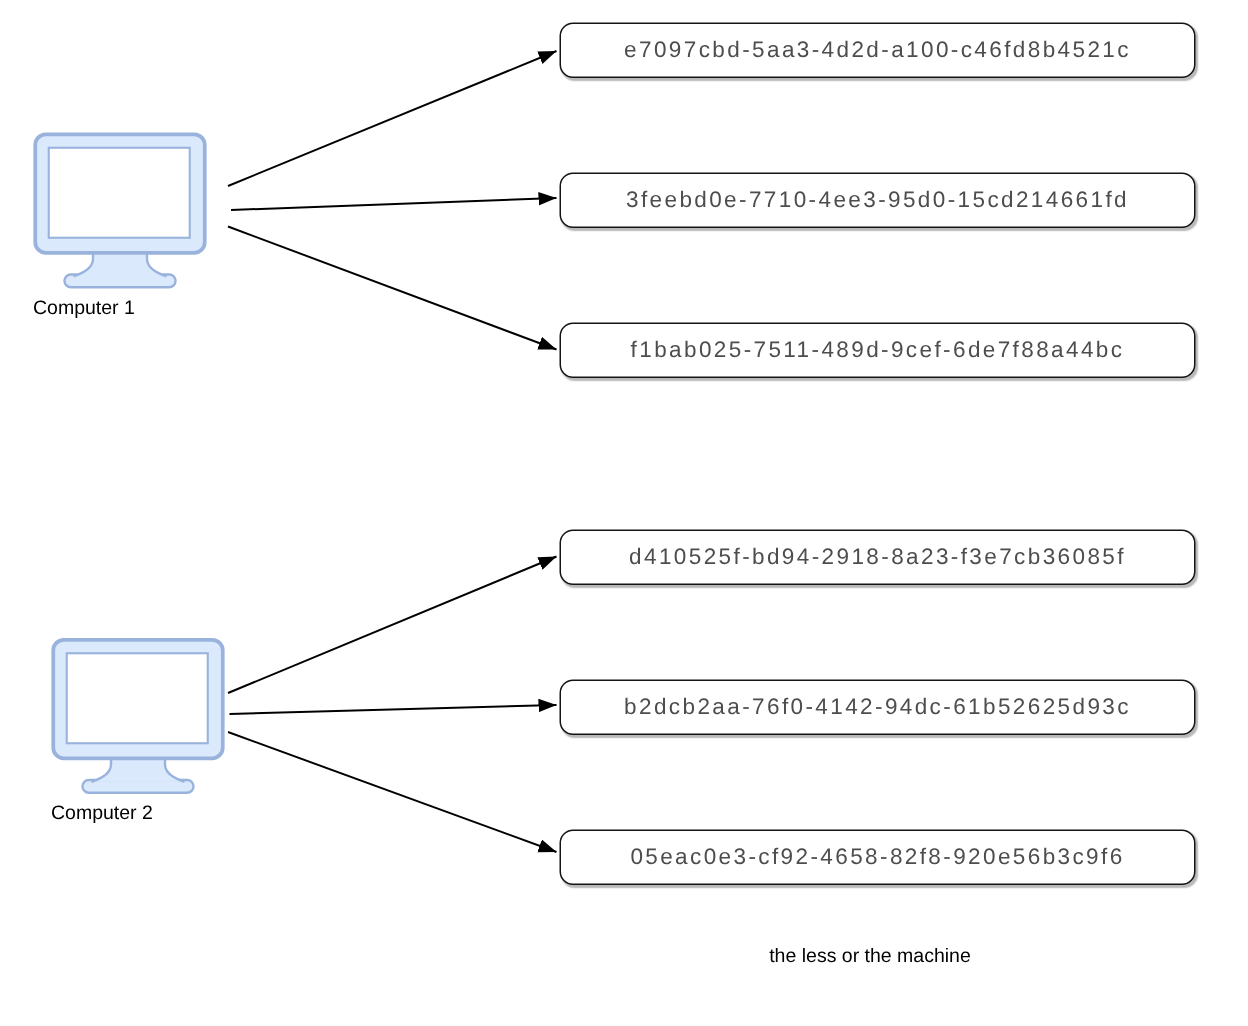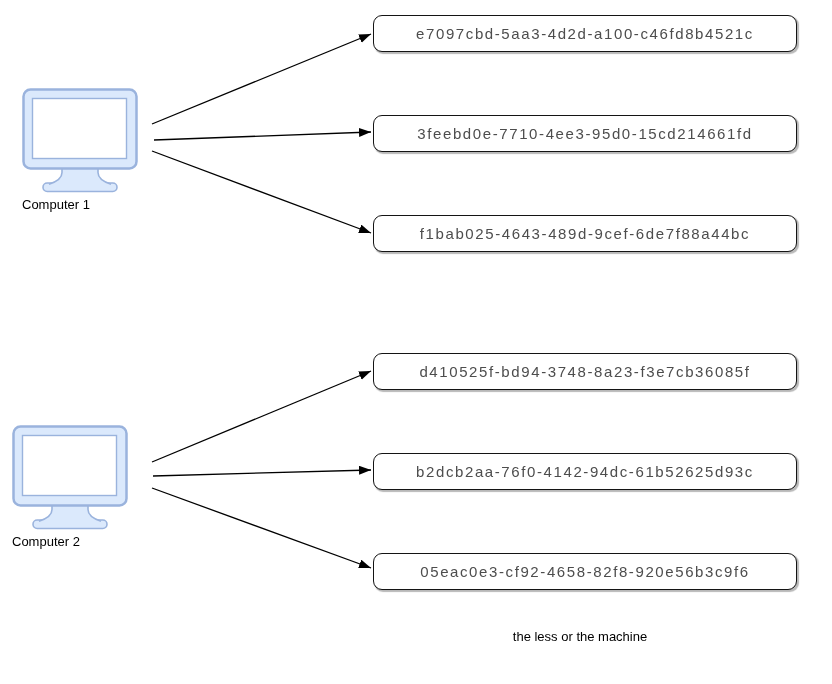--- a/index.html
+++ b/index.html
@@ -90,44 +90,44 @@
       <rect x="21" y="95" width="74" height="8.5" rx="4.2" fill="#dbe9fc" stroke="#9ab3dd" stroke-width="1.6"></rect>
       <path d="M40,78 L76,78 L76,84.5 C76,90 81,93.6 89,96.2 L27,96.2 C35,93.6 40,90 40,84.5 Z" fill="#dbe9fc" stroke="none"></path>
       <path d="M76,78 L76,84.5 C76,90 81,93.6 89,96.2" fill="none" stroke="#9ab3dd" stroke-width="1.6"></path>
       <path d="M40,78 L40,84.5 C40,90 35,93.6 27,96.2" fill="none" stroke="#9ab3dd" stroke-width="1.6"></path>
       <rect x="1.5" y="1.5" width="113" height="79" rx="7" fill="#dbe9fc" stroke="#9ab3dd" stroke-width="2.5"></rect>
       <rect x="10.5" y="10.5" width="94" height="60" fill="#ffffff" stroke="#9ab3dd" stroke-width="1.4"></rect>
     </svg>
     <div class="computer-label">Computer 1</div>
   </div>
 
-  <div class="computer" style="left:12px; top:425px;">
+  <div class="computer" style="left:34px; top:425px;">
     <svg width="116" height="105" viewBox="0 0 116 105">
       <rect x="21" y="95" width="74" height="8.5" rx="4.2" fill="#dbe9fc" stroke="#9ab3dd" stroke-width="1.6"></rect>
       <path d="M40,78 L76,78 L76,84.5 C76,90 81,93.6 89,96.2 L27,96.2 C35,93.6 40,90 40,84.5 Z" fill="#dbe9fc" stroke="none"></path>
       <path d="M76,78 L76,84.5 C76,90 81,93.6 89,96.2" fill="none" stroke="#9ab3dd" stroke-width="1.6"></path>
       <path d="M40,78 L40,84.5 C40,90 35,93.6 27,96.2" fill="none" stroke="#9ab3dd" stroke-width="1.6"></path>
       <rect x="1.5" y="1.5" width="113" height="79" rx="7" fill="#dbe9fc" stroke="#9ab3dd" stroke-width="2.5"></rect>
       <rect x="10.5" y="10.5" width="94" height="60" fill="#ffffff" stroke="#9ab3dd" stroke-width="1.4"></rect>
     </svg>
     <div class="computer-label">Computer 2</div>
   </div>
 
   <div class="uuid-box" style="top:15px;">
     <span class="uuid-text">e7097cbd-5aa3-4d2d-a100-c46fd8b4521c</span>
   </div>
   <div class="uuid-box" style="top:115px;">
     <span class="uuid-text">3feebd0e-7710-4ee3-95d0-15cd214661fd</span>
   </div>
   <div class="uuid-box" style="top:215px;">
-    <span class="uuid-text">f1bab025-4643-489d-9cef-6de7f88a44bc</span>
+    <span class="uuid-text">f1bab025-7511-489d-9cef-6de7f88a44bc</span>
   </div>
 
   <div class="uuid-box" style="top:353px;">
-    <span class="uuid-text">d410525f-bd94-3748-8a23-f3e7cb36085f</span>
+    <span class="uuid-text">d410525f-bd94-2918-8a23-f3e7cb36085f</span>
   </div>
   <div class="uuid-box" style="top:453px;">
     <span class="uuid-text">b2dcb2aa-76f0-4142-94dc-61b52625d93c</span>
   </div>
   <div class="uuid-box" style="top:553px;justify-content:center;">
     <span class="uuid-text">05eac0e3-cf92-4658-82f8-920e56b3c9f6</span>
   </div>
 
   <div class="caption">
     <div>the less or the machine</div>

